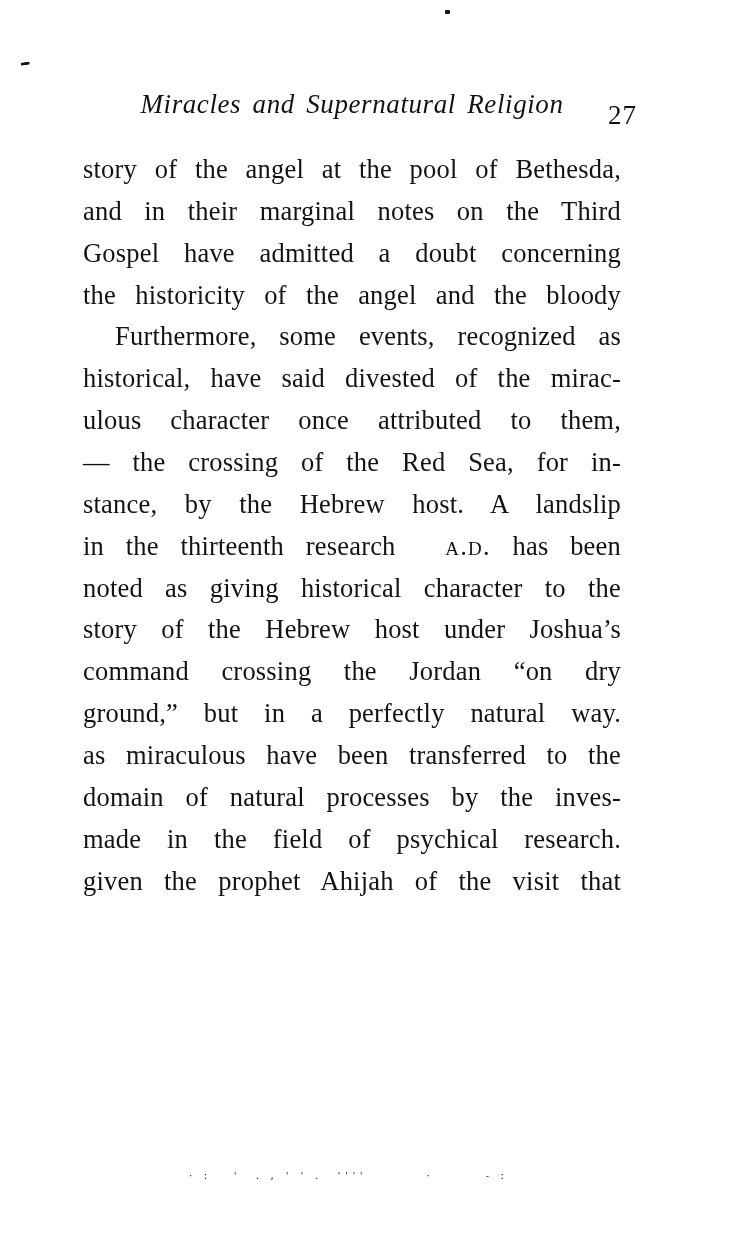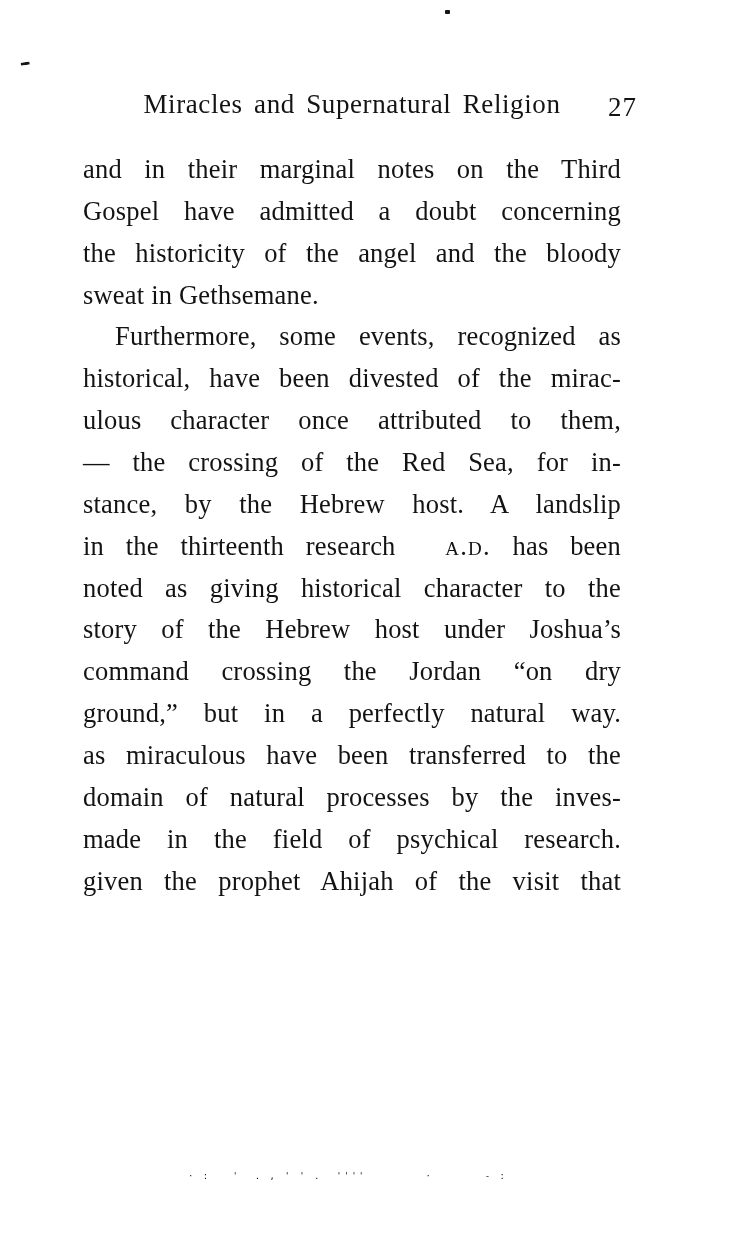--- a/index.html
+++ b/index.html
@@ -22,28 +22,29 @@
     position: absolute;
     left: 83px;
     top: 84px;
     width: 538px;
     height: 40px;
     line-height: 40px;
     text-align: center;
     white-space: nowrap;
   }
   .running-title {
+    font-style: italic;
     font-size: 27px;
     letter-spacing: 0.6px;
     word-spacing: 4px;
   }
   .page-number {
     position: absolute;
     right: -16px;
-    top: 3px;
+    top: 11px;
     font-size: 27px;
     font-style: normal;
     letter-spacing: 1px;
   }
 
   
   .text-block {
     position: absolute;
     left: 83px;
     top: 149px;
@@ -111,26 +112,26 @@
 
   <div class="speck-top"></div>
   <div class="mark-left"></div>
 
   <div class="running-header">
     <span class="running-title">Miracles and Supernatural Religion</span>
     <span class="page-number">27</span>
   </div>
 
   <div class="text-block">
+      <div class="line">story of the angel at the pool of Bethesda,</div>
       <div class="line">and in their marginal notes on the Third</div>
       <div class="line">Gospel have admitted a doubt concerning</div>
       <div class="line">the historicity of the angel and the bloody</div>
-      <div class="line no-just">sweat in Gethsemane.</div>
       <div class="line indent">Furthermore, some events, recognized as</div>
-      <div class="line">historical, have been divested of the mirac-</div>
+      <div class="line">historical, have said divested of the mirac-</div>
       <div class="line">ulous character once attributed to them,</div>
       <div class="line">— the crossing of the Red Sea, for in-</div>
       <div class="line">stance, by the Hebrew host.  A landslip</div>
       <div class="line"><span>in the thirteenth research </span><span class="sc">a.d.</span><span> has been</span></div>
       <div class="line">noted as giving historical character to the</div>
       <div class="line">story of the Hebrew host under Joshua’s</div>
       <div class="line">command crossing the Jordan “on dry</div>
       <div class="line">ground,” but in a perfectly natural way.</div>
       <div class="line">as miraculous have been transferred to the</div>
       <div class="line">domain of natural processes by the inves-</div>

